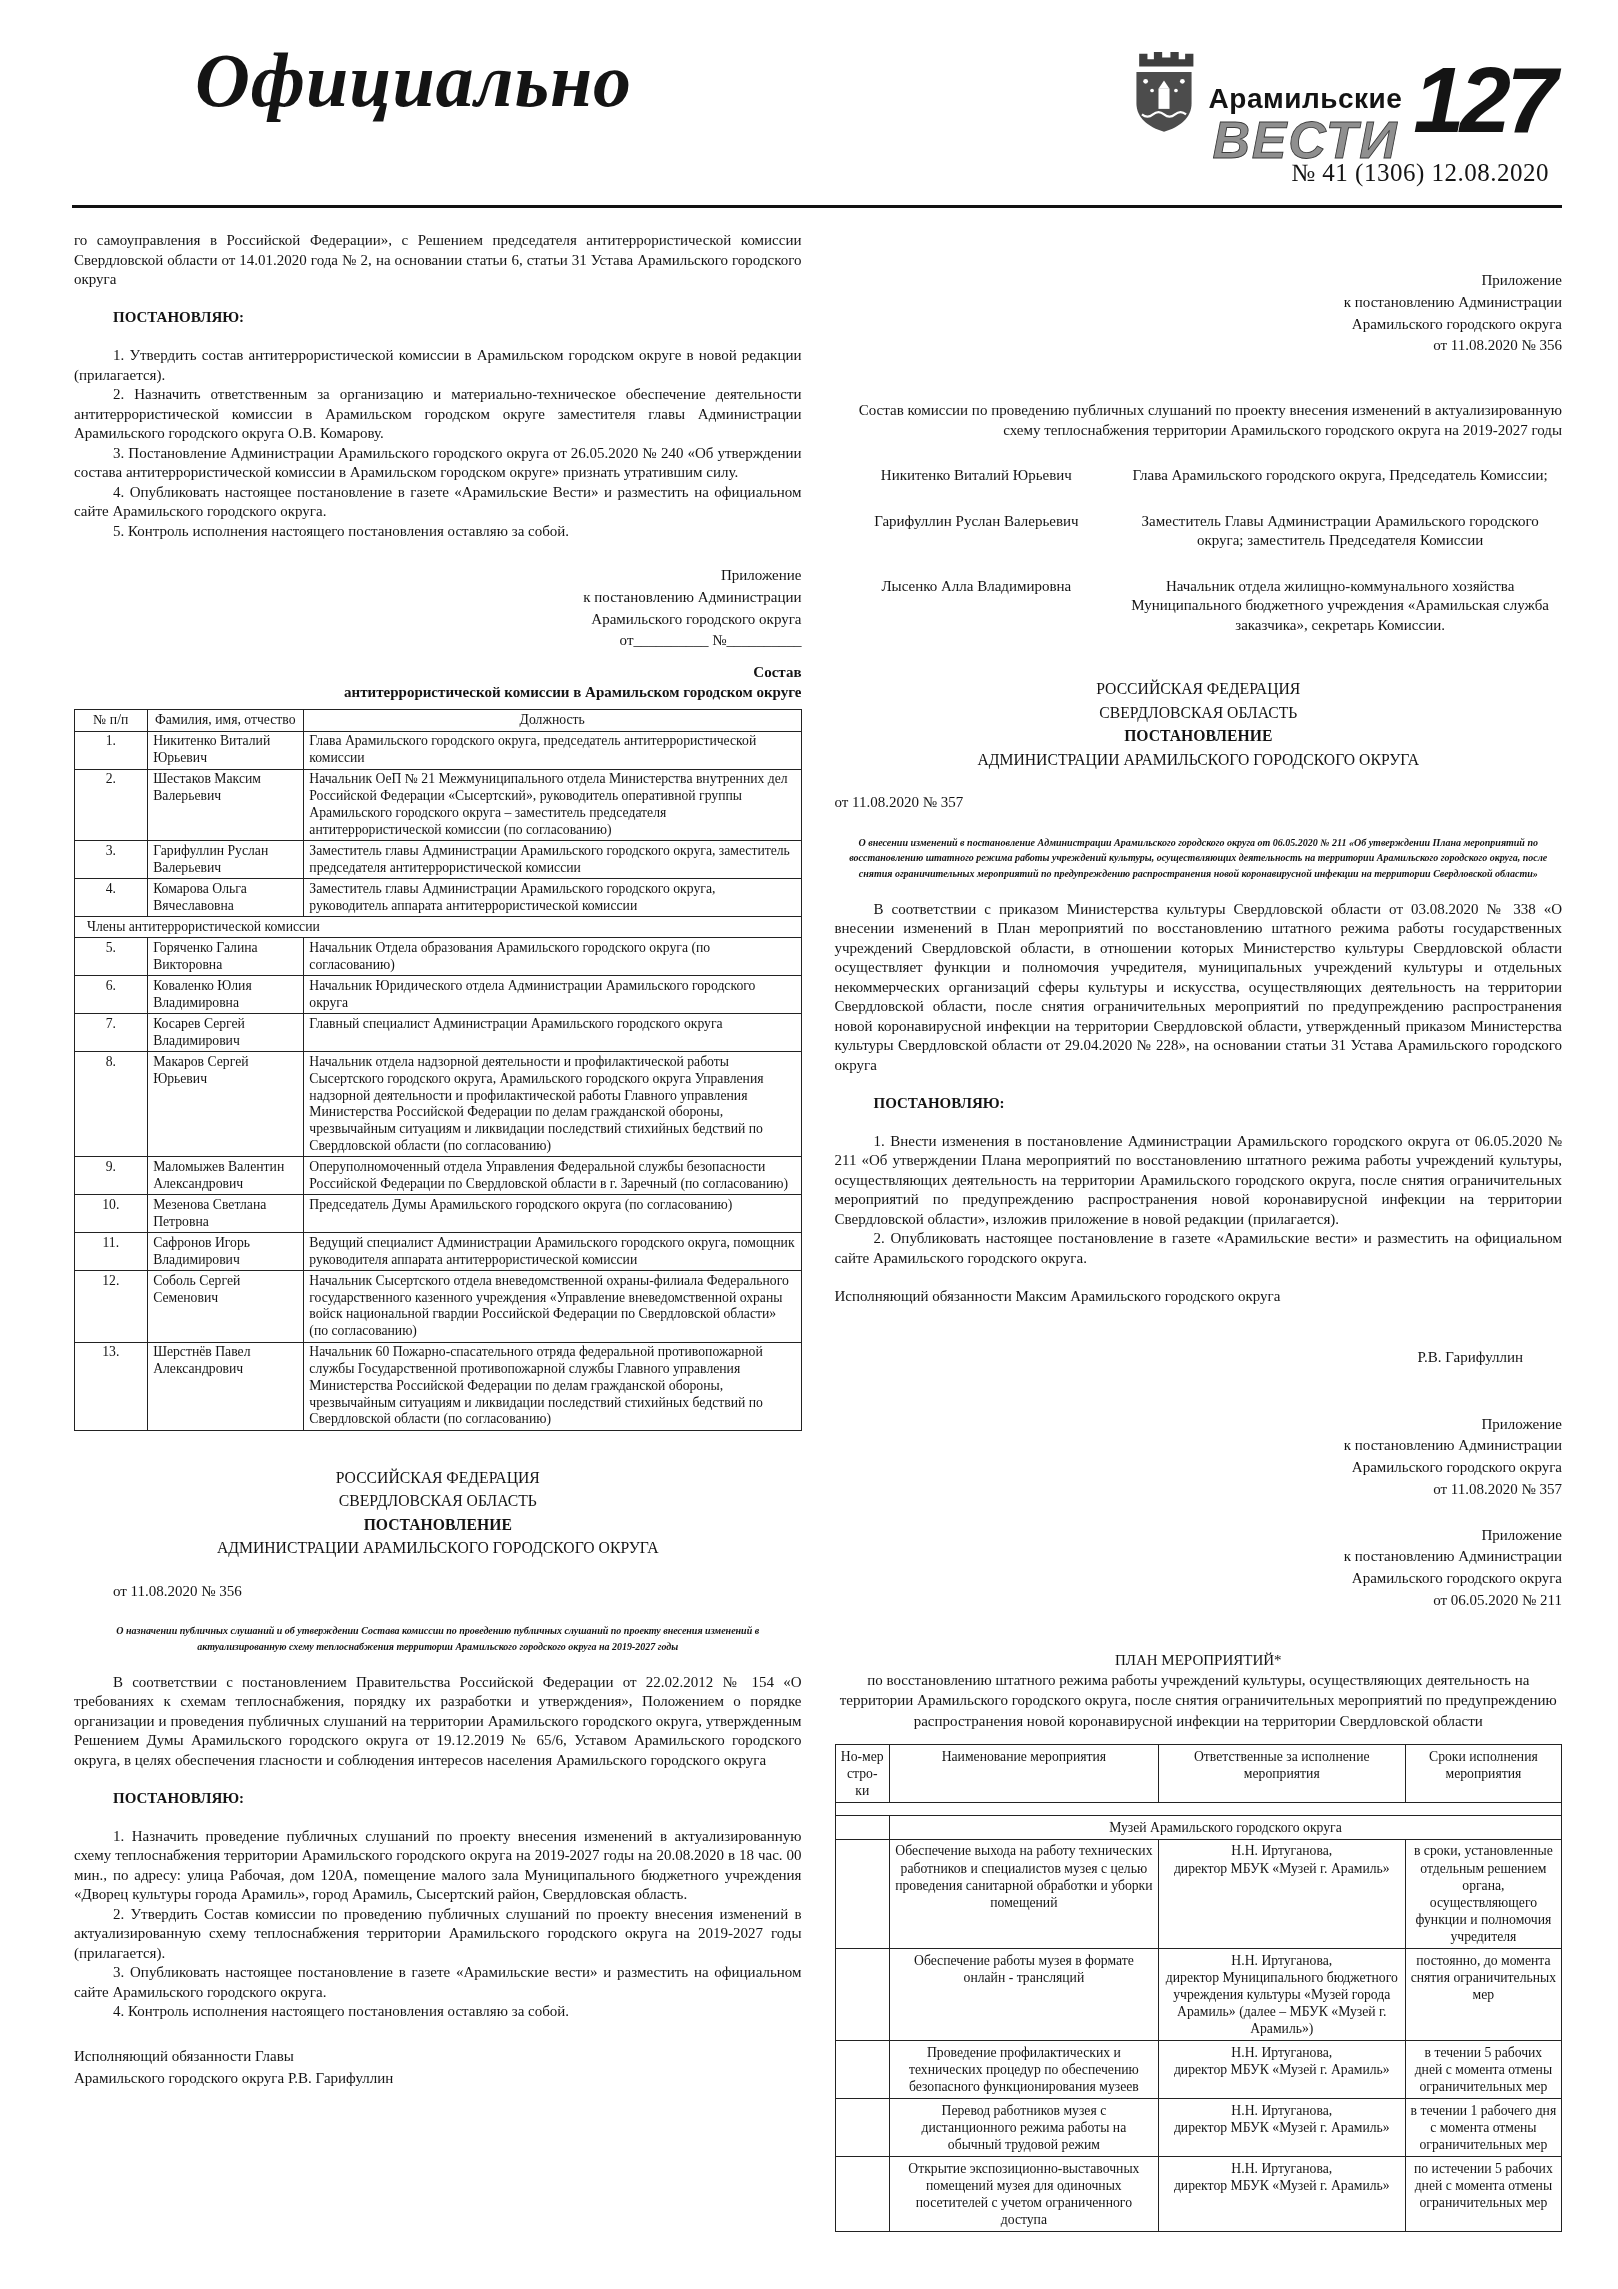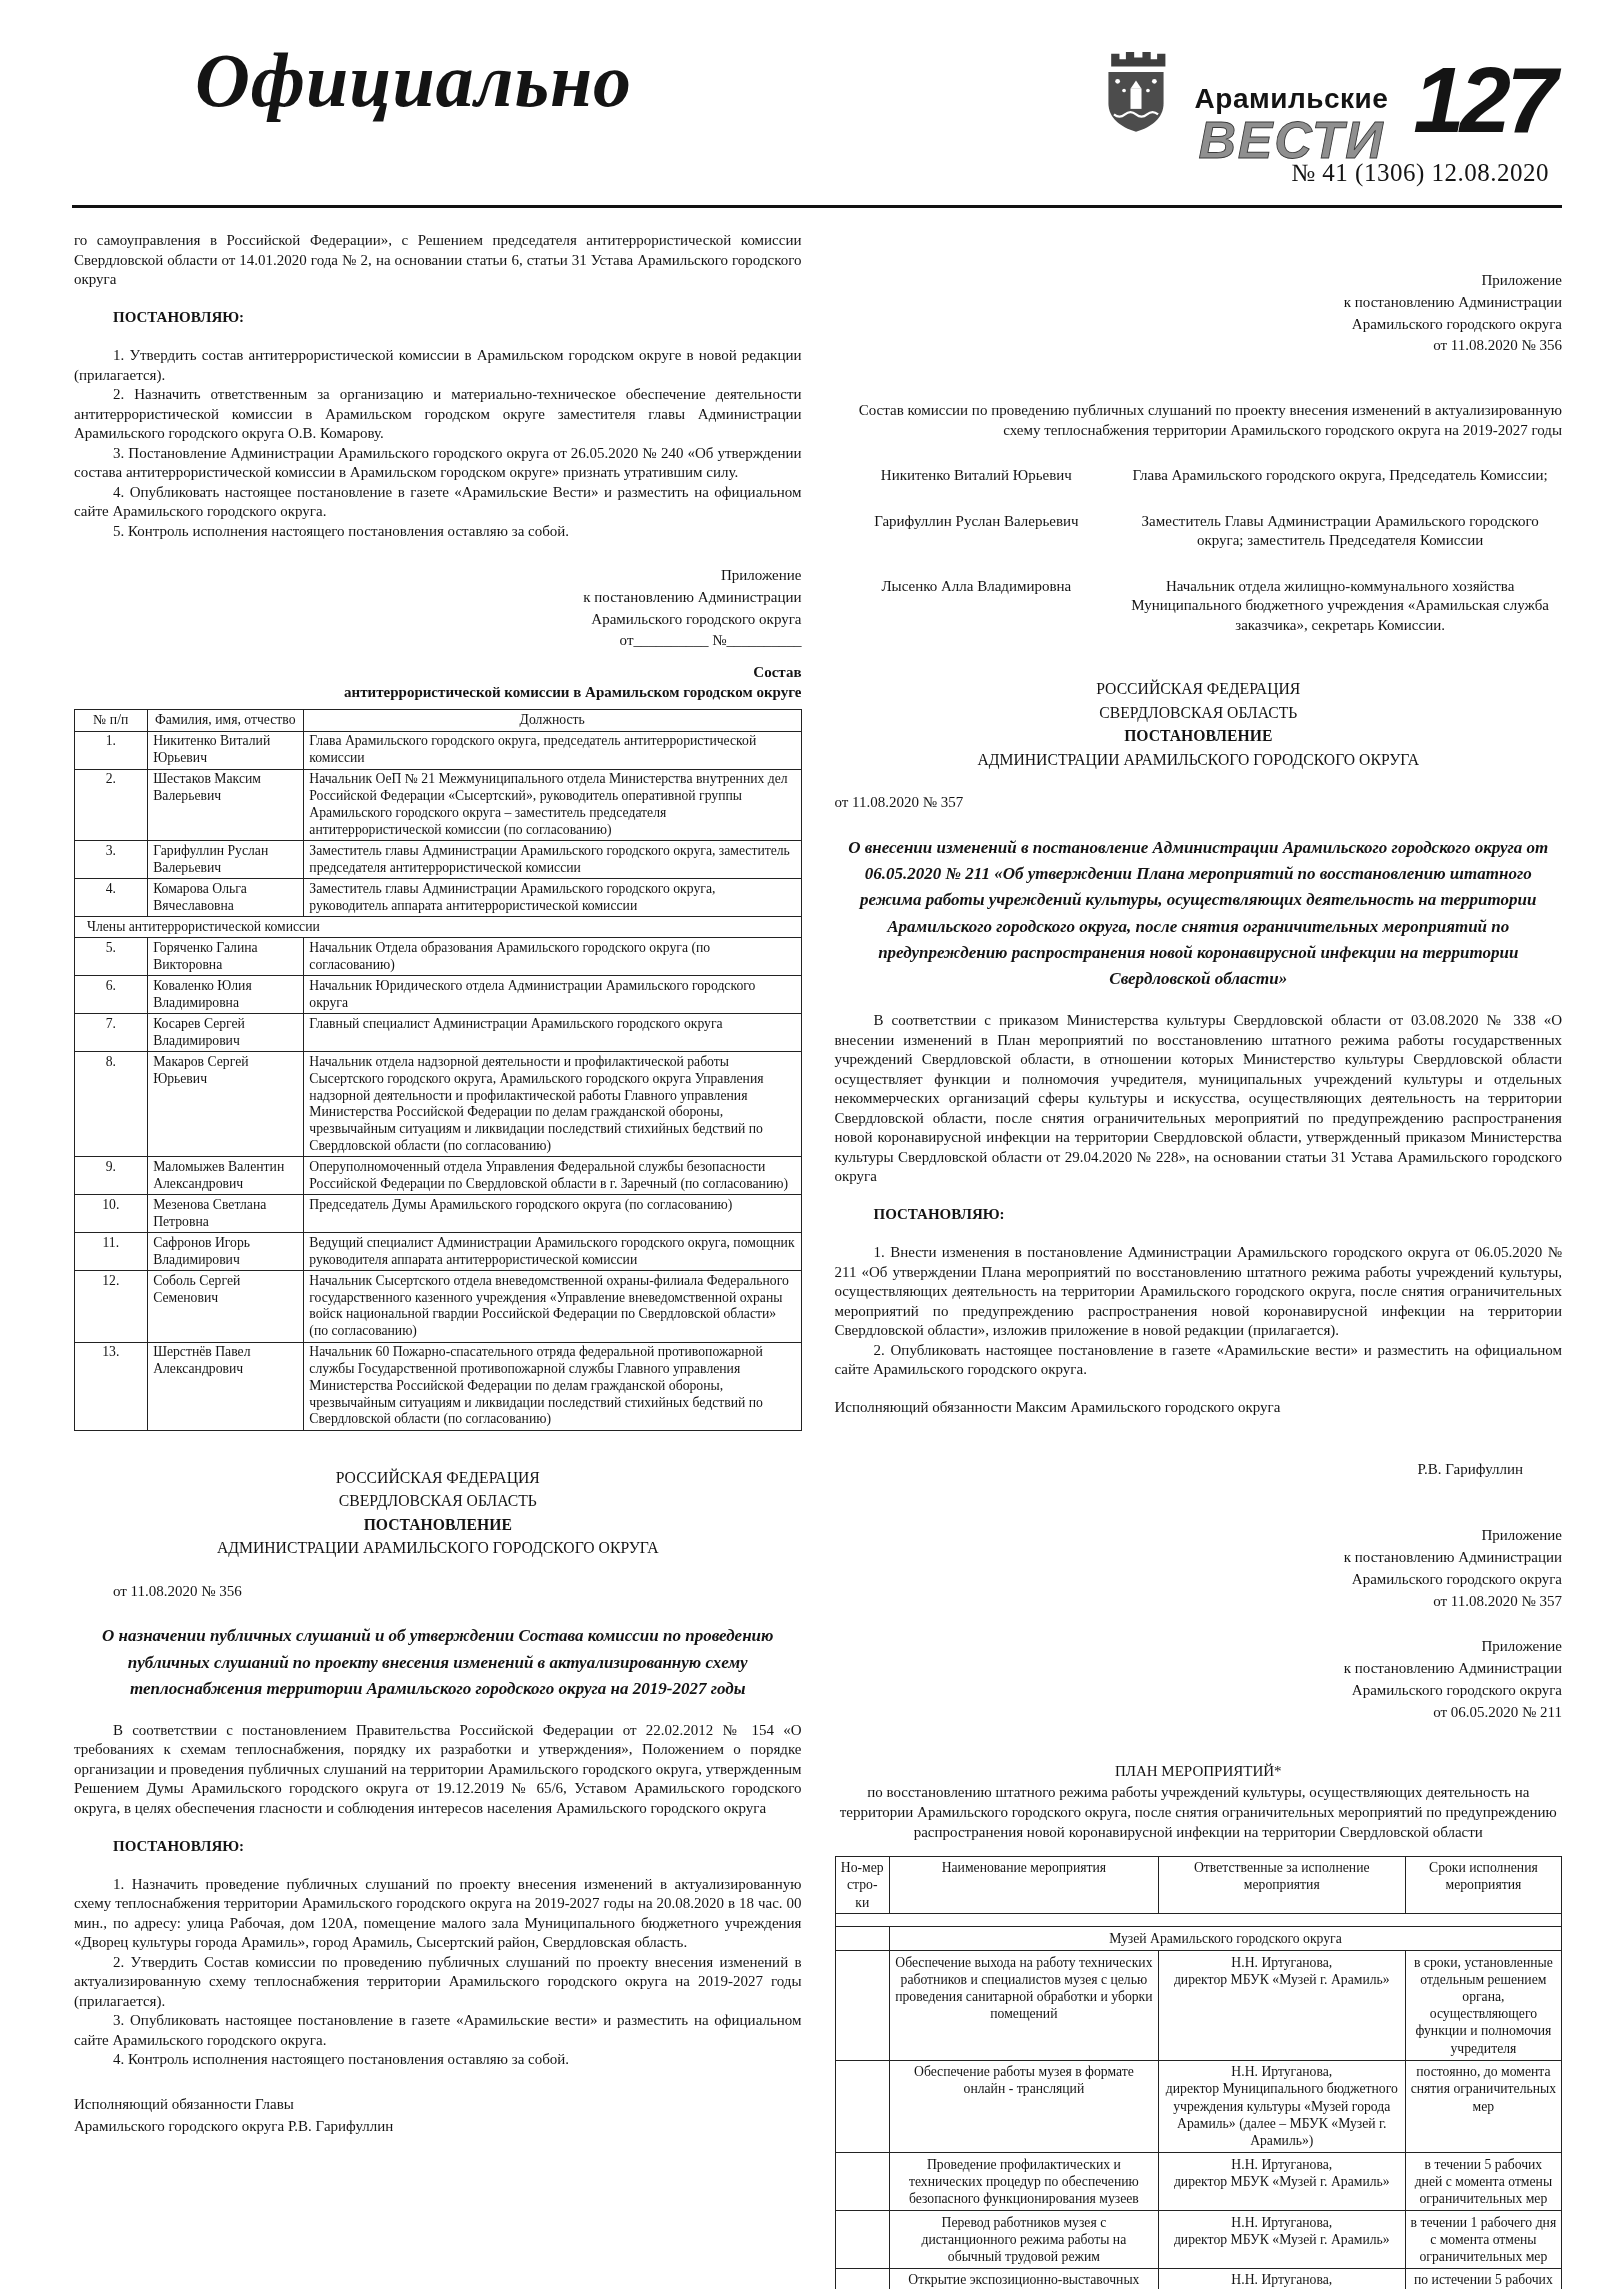--- a/index.html
+++ b/index.html
@@ -3,41 +3,41 @@
 <meta charset="utf-8">
 <style>
   * { margin:0; padding:0; box-sizing:border-box; }
   html,body { background:#ffffff; }
   .page { width:1619px; height:2290px; background:#fff; color:#141414; position:relative; overflow:hidden;
           font-family:"Liberation Serif","DejaVu Serif",serif; font-size:15px; line-height:1.3; }
   
   .header { position:absolute; top:0; left:0; right:0; height:210px; }
   .masthead-title { position:absolute; left:155px; top:31px; width:517px; text-align:center;
                     font-size:76px; font-weight:bold; font-style:italic; letter-spacing:0.9px; }
-  .logo { position:absolute; right:66px; top:46px; display:flex; align-items:flex-start; gap:25px;
+  .logo { position:absolute; right:66px; top:46px; display:flex; align-items:flex-start; gap:11px;
           font-family:"Liberation Sans","DejaVu Sans",sans-serif; }
   .logo-names { display:flex; flex-direction:column; align-items:center; margin-top:35px; }
   .logo-top { font-size:28px; font-weight:bold; letter-spacing:0.5px; }
   .logo-bottom { font-size:52px; font-weight:bold; font-style:italic; color:#8f8f8f; line-height:0.95;
                  letter-spacing:1.8px; -webkit-text-stroke:0.9px #3a3a3a; margin-top:-1.8px; }
   .logo-number { font-size:92px; font-weight:bold; font-style:italic; letter-spacing:-4.6px; line-height:0.9; margin-top:13px; }
   .issue-line { position:absolute; right:70px; top:157px; font-size:25px; letter-spacing:0.5px; }
   .rule { position:absolute; left:72px; right:57px; top:205px; height:2.8px; background:#111; }
   
   .cols { position:absolute; top:231px; left:74px; right:57px; display:flex; gap:33px; }
   .col { flex:1 1 0; min-width:0; }
   .p { text-align:justify; }
   .ind { text-indent:39px; }
   .mt { margin-top:18.5px; }
   .mt-sm { margin-top:11px; }
   .bold { font-weight:bold; }
   .center { text-align:right; }
   .annex { text-align:right; line-height:1.45; margin-top:24px; }
   .decree-head { text-align:center; line-height:1.5; margin-top:35px; font-size:15.7px; }
-  .subject { font-weight:bold; font-style:italic; text-align:center; line-height:1.55; margin:22px 5.5px 0; font-size:17px; }
+  .subject { font-weight:bold; font-style:italic; text-align:center; line-height:1.55; margin:22px 5.5px 0; font-size:10px; }
   .date-line { margin-top:22px; }
   
   table { width:100%; border-collapse:collapse; }
   td, th { border:0.9px solid #222; vertical-align:top; padding:1.8px 5.5px; font-weight:normal; }
   .t1 { font-size:13.7px; line-height:1.22; margin-top:7.4px; }
   .t1 th { text-align:center;margin-left:32px; }
   .t1 .c-num { text-align:center; }
   .t1 .divider-cell { padding-left:12px; }
   .t2 { font-size:13.7px; line-height:1.25; margin-top:13px; }
   .t2 td, .t2 th { text-align:center; padding:2.8px 4.6px; }

